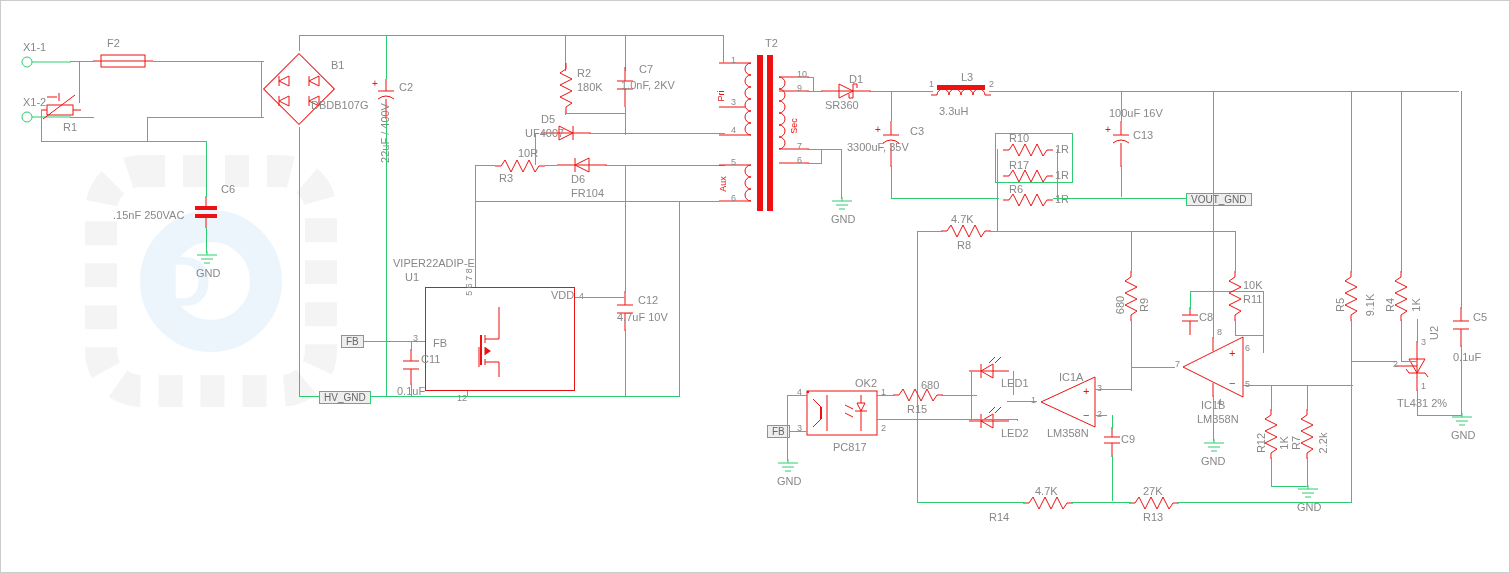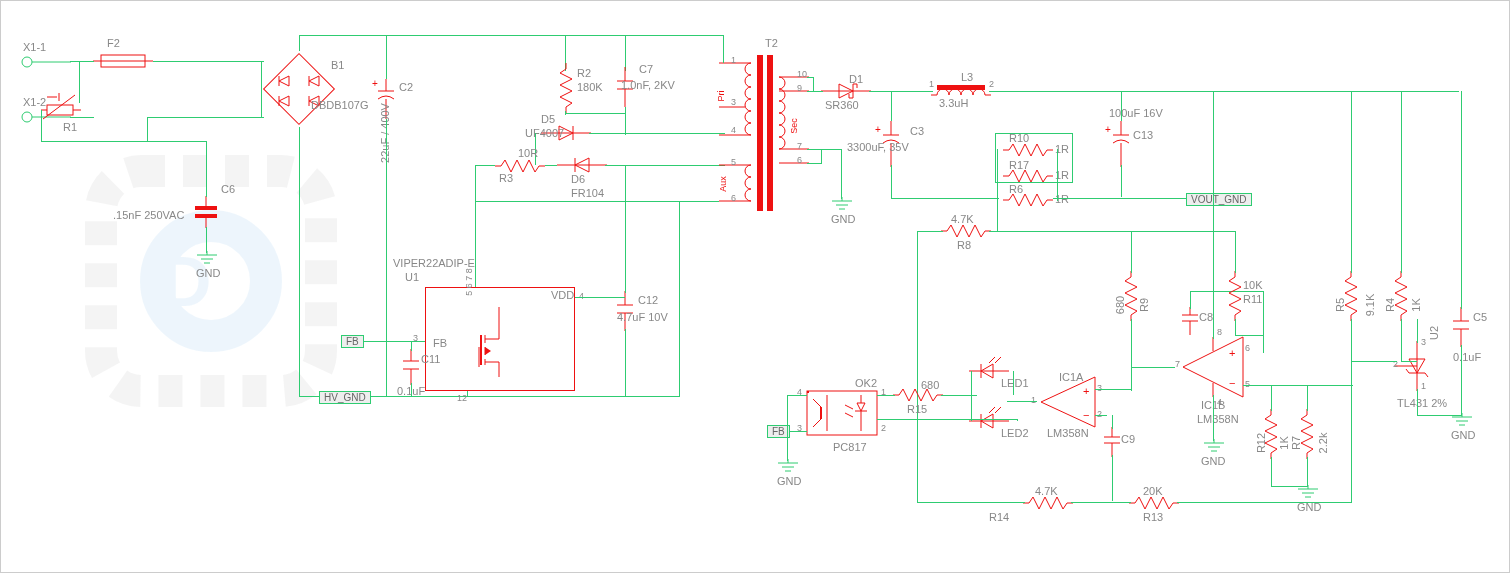--- a/index.html
+++ b/index.html
@@ -273,21 +273,21 @@
   <div class="wire wire-h" style="left:806px;top:76px;width:6px"></div>
   <div class="wire wire-v" style="left:812px;top:76px;height:15px"></div>
 
   <svg style="left:930px;top:80px" width="60" height="20">
     <rect x="6" y="4" width="48" height="5" fill="#e11"></rect>
     <path d="M6 14 a6 6 0 0 1 12 0 a6 6 0 0 1 12 0 a6 6 0 0 1 12 0 a6 6 0 0 1 12 0" fill="none" stroke="#e11"></path>
     <line x1="0" y1="14" x2="6" y2="14" stroke="#e11"></line>
       <line x1="54" y1="14" x2="60" y2="14" stroke="#e11"></line>
   </svg>
   <div class="lbl" style="left:960px;top:70px">L3</div>
-  <div class="lbl" style="left:938px;top:96px">3.3uH</div>
+  <div class="lbl" style="left:938px;top:104px">3.3uH</div>
   <div class="lbl" style="left:928px;top:78px;font-size:9px">1</div>
   <div class="lbl" style="left:988px;top:78px;font-size:9px">2</div>
   <div class="wire wire-h" style="left:868px;top:90px;width:64px"></div>
   <div class="wire wire-h" style="left:988px;top:90px;width:470px"></div>
 
   <svg style="left:880px;top:120px" width="20" height="46">
     <line x1="10" y1="0" x2="10" y2="14" stroke="#e11"></line>
       <line x1="2" y1="14" x2="18" y2="14" stroke="#e11"></line>
     <path d="M2 22 Q10 16 18 22" fill="none" stroke="#e11"></path>
       <line x1="10" y1="22" x2="10" y2="46" stroke="#e11"></line>
@@ -519,21 +519,21 @@
       <line x1="1" y1="4" x2="21" y2="4" stroke="#2ecc71"></line>
       <line x1="5" y1="8" x2="17" y2="8" stroke="#2ecc71"></line>
       <line x1="8" y1="12" x2="14" y2="12" stroke="#2ecc71"></line>
     </svg>
   <div class="lbl" style="left:1296px;top:500px">GND</div>
   <div class="wire wire-h" style="left:1270px;top:485px;width:36px"></div>
 
   <svg style="left:1128px;top:494px" width="50" height="16">
       <polyline points="0,8 6,8 10,2 16,14 22,2 28,14 34,2 40,14 44,8 50,8" fill="none" stroke="#e11"></polyline>
     </svg>
-  <div class="lbl" style="left:1142px;top:484px">20K</div>
+  <div class="lbl" style="left:1142px;top:484px">27K</div>
   <div class="lbl" style="left:1142px;top:510px">R13</div>
   <svg style="left:1022px;top:494px" width="50" height="16">
       <polyline points="0,8 6,8 10,2 16,14 22,2 28,14 34,2 40,14 44,8 50,8" fill="none" stroke="#e11"></polyline>
     </svg>
   <div class="lbl" style="left:1034px;top:484px">4.7K</div>
   <div class="lbl" style="left:988px;top:510px">R14</div>
   <div class="wire wire-h" style="left:1070px;top:501px;width:60px"></div>
   <div class="wire wire-h" style="left:1176px;top:501px;width:130px"></div>
   <div class="wire wire-h" style="left:916px;top:501px;width:108px"></div>
   <div class="wire wire-v" style="left:916px;top:416px;height:86px"></div>

